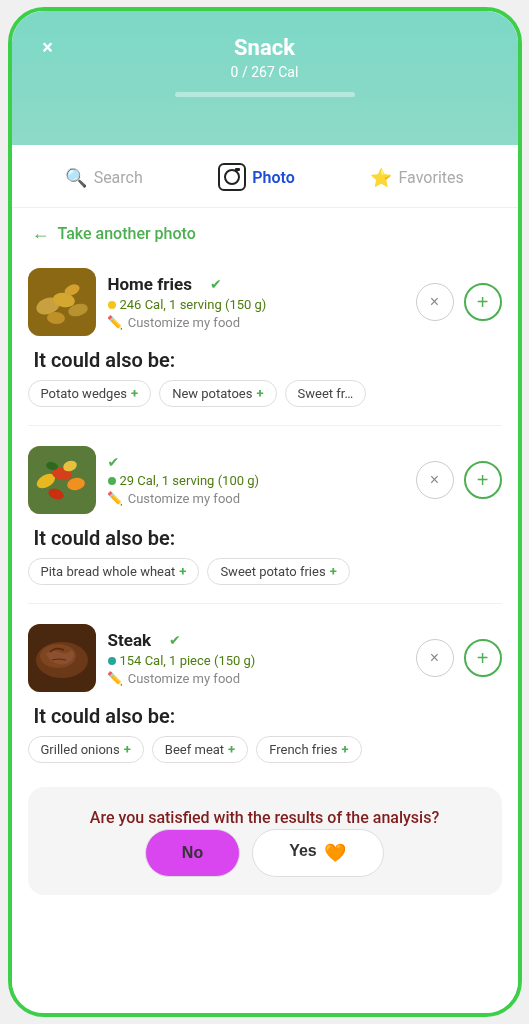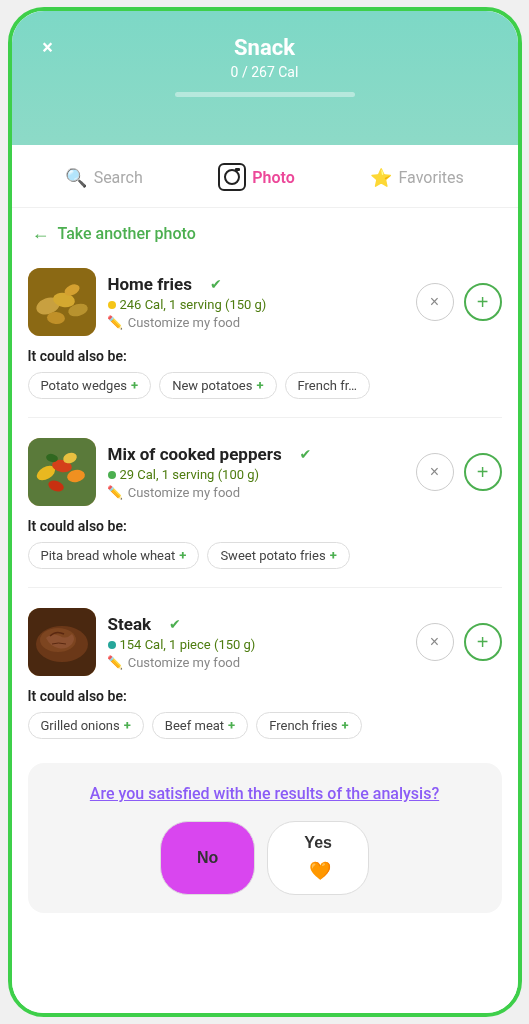--- a/index.html
+++ b/index.html
@@ -103,21 +103,21 @@
     .tab {
       display: flex;
       align-items: center;
       gap: 6px;
       font-size: 16px;
       color: #aaa;
       cursor: pointer;
       padding: 4px 8px;
     }
     .tab.active {
-      color: #ec4899;
+      color: #1d4ed8;
       font-weight: 600;
       justify-content: flex-end;
     }
     .tab-icon {
       font-size: 18px;
     }
     .tab-photo-icon {
       width: 28px;
       height: 28px;
       border: 2.5px solid #222;
@@ -256,24 +256,24 @@
       display: flex;
       align-items: center;
       justify-content: center;
       cursor: pointer;
       font-size: 20px;
       color: #4caf50;
     }
 
     
     .also-be-label {
-      font-size: 14px;
+      font-size: 20px;
       font-weight: 600;
       color: #222;
-      margin: 2px 0 8px 0;
+      margin: 2px 0 8px 6px;
     }
     .also-be-chips {
       display: flex;
       gap: 8px;
       flex-wrap: nowrap;
       overflow: hidden;
       margin-bottom: 10px;
     }
     .chip {
       display: flex;
@@ -303,25 +303,23 @@
     
     .bottom-card {
       background: #f5f5f5;
       border-radius: 16px;
       margin: 10px 16px 16px;
       padding: 20px 20px 18px;
       text-align: center;
     }
     .bottom-card-text {
       font-size: 16px;
-      color: #8b5cf6;
+      color: #7f1d1d;
       font-weight: 500;
-      margin-bottom: 16px;
       line-height: 1.4;
-      text-decoration: underline;
     }
     .bottom-card-buttons {
       display: flex;
       gap: 12px;
       justify-content: center;
     }
     .btn-no {
       padding: 12px 36px;
       border-radius: 28px;
       border: 1.5px solid #ddd;
@@ -334,23 +332,22 @@
     .btn-yes {
       padding: 12px 36px;
       border-radius: 28px;
       border: 1.5px solid #ddd;
       background: white;
       font-size: 16px;
       font-weight: 600;
       color: #333;
       cursor: pointer;
       display: flex;
-      align-items: flex-end;
+      align-items: flex-start;
       gap: 8px;
-      flex-direction: column;
     }
     .heart-icon {
       color: #e05a3a;
       font-size: 18px;
     }
   </style>
 </head>
 <body>
 
 <div class="phone-frame">
@@ -422,21 +419,21 @@
       <div class="also-be-chips">
         <div class="chip">
           <span>Potato wedges</span>
           <span class="chip-plus">+</span>
         </div>
         <div class="chip">
           <span>New potatoes</span>
           <span class="chip-plus">+</span>
         </div>
         <div class="chip">
-          <span>French fr…</span>
+          <span>Sweet fr…</span>
         </div>
       </div>
     </div>
 
     <div class="section-divider"></div>
 
     <div class="food-section">
       <div class="food-item">
         <div class="food-image">
           <svg viewBox="0 0 68 68" xmlns="http://www.w3.org/2000/svg">
@@ -444,21 +441,20 @@
             <ellipse cx="18" cy="35" rx="10" ry="6" fill="#e8b820" transform="rotate(-30 18 35)"></ellipse>
             <ellipse cx="34" cy="28" rx="10" ry="6" fill="#d4401a" transform="rotate(10 34 28)"></ellipse>
             <ellipse cx="48" cy="38" rx="9" ry="6" fill="#f09020" transform="rotate(-10 48 38)"></ellipse>
             <ellipse cx="28" cy="48" rx="8" ry="5" fill="#c83010" transform="rotate(20 28 48)"></ellipse>
             <ellipse cx="42" cy="20" rx="7" ry="5" fill="#e8c040" transform="rotate(-20 42 20)"></ellipse>
             <ellipse cx="24" cy="20" rx="6" ry="4" fill="#306820" transform="rotate(15 24 20)"></ellipse>
           </svg>
         </div>
         <div class="food-info">
           <div class="food-name-row">
-            <span class="food-name">Mix of cooked peppers</span>
             <span class="verified-icon">✔</span>
           </div>
           <div class="food-cal">
             <span class="cal-dot green"></span>
             <span>29 Cal, 1 serving (100 g)</span>
           </div>
           <div class="food-customize">
             <span class="pencil-icon">✏️</span>
             <span>Customize my food</span>
           </div>

